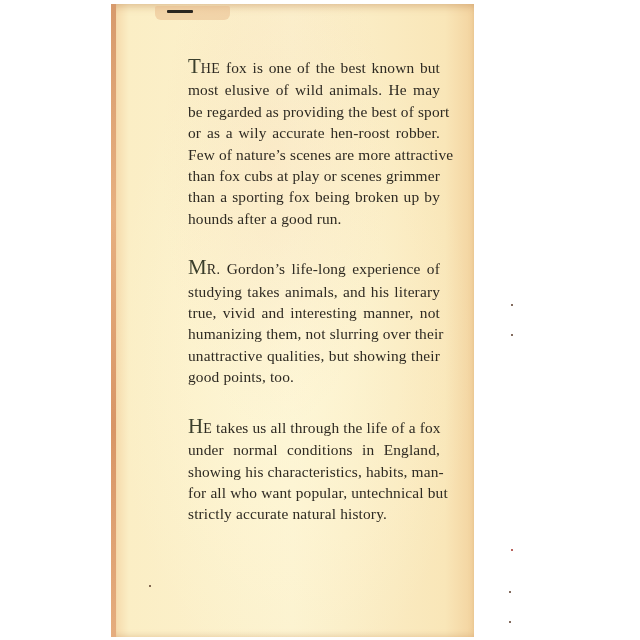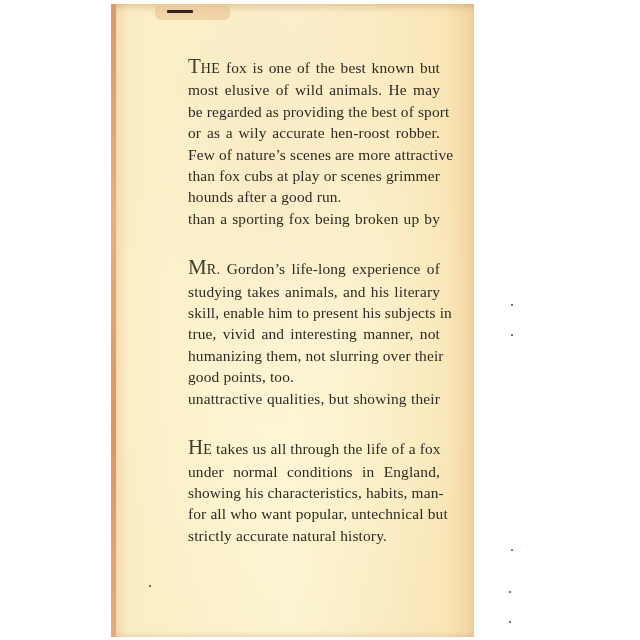--- a/index.html
+++ b/index.html
@@ -48,31 +48,30 @@
   <div class="tear"></div>
 
   <div class="text-block">
     <p class="para">
       <span class="line"><span class="dropcap">T</span><span class="smallcap">HE</span><span> fox is one of the best known but</span></span>
       <span class="line">most elusive of wild animals.  He may</span>
       <span class="line">be regarded as providing the best of sport</span>
       <span class="line">or as a wily accurate hen-roost robber.</span>
       <span class="line">Few of nature’s scenes are more attractive</span>
       <span class="line">than fox cubs at play or scenes grimmer</span>
+      <span class="line">than a sporting fox being broken up by</span>
       <span class="line last">hounds after a good run.</span>
-      <span class="line">than a sporting fox being broken up by</span>
     </p>
     <p class="para">
       <span class="line"><span class="dropcap">M</span><span class="smallcap">R.</span><span> Gordon’s life-long experience of</span></span>
       <span class="line">studying takes animals, and his literary</span>
-      <span class="line">skill, enable him to present his subjects in</span>
       <span class="line">true, vivid and interesting manner, not</span>
       <span class="line">humanizing them, not slurring over their</span>
+      <span class="line">unattractive qualities, but showing their</span>
       <span class="line last">good points, too.</span>
-      <span class="line">unattractive qualities, but showing their</span>
     </p>
     <p class="para">
       <span class="line"><span class="dropcap">H</span><span class="smallcap">E</span><span> takes us all through the life of a fox</span></span>
       <span class="line">under normal conditions in England,</span>
       <span class="line">showing his characteristics, habits, man-</span>
       <span class="line">for all who want popular, untechnical but</span>
       <span class="line last">strictly accurate natural history.</span>
     </p>
   </div>
 

